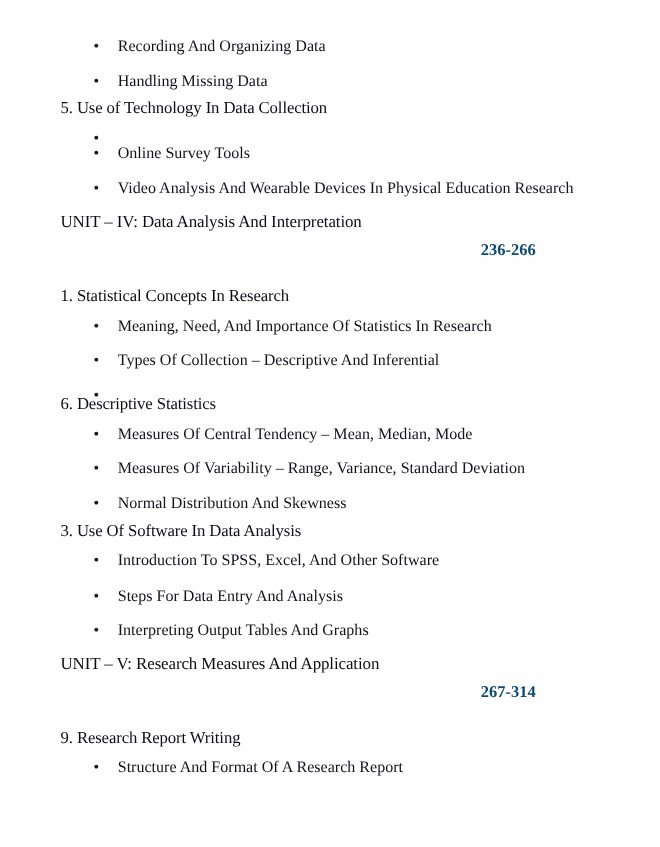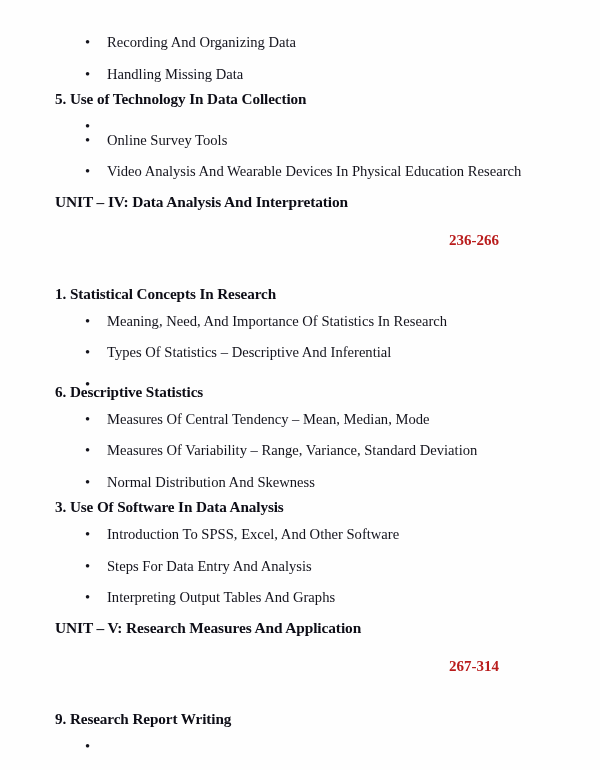--- a/index.html
+++ b/index.html
@@ -29,40 +29,40 @@
     position: absolute;
     left: 0;
     top: 0;
     width: 600px;
   }
 
   
   .heading {
     margin: 0;
     padding: 0 0 0 55px;
-    font-weight: bold;
+    font-weight: normal;
     font-size: 15.2px;
     line-height: 1.18;
     letter-spacing: -0.1px;
     color: #0d0d16;
     white-space: nowrap;
   }
 
   .heading.unit {
     font-size: 15.4px;
   }
 
   
   .pagerange {
-    margin: 12px;
+    margin: 0;
     padding: 0;
     font-weight: bold;
     font-size: 15px;
     line-height: 1.18;
-    color: #b91c1c;
+    color: #0c4a6e;
     text-align: left;
     padding-left: 437px;
   }
 
   
   ul.bullets {
     list-style: none;
     margin: 0;
     padding: 0;
   }
@@ -148,21 +148,21 @@
       <div class="heading">1. Statistical Concepts In Research</div>
       <div class="sp-head-after"></div>
       <ul class="bullets">
         <li class="">
           <span class="bullet-dot">•</span>
           <span class="li-text">Meaning, Need, And Importance Of Statistics In Research</span>
         </li>
         <li class="sp-bullet" style="padding: 0px;"></li>
         <li class="">
           <span class="bullet-dot">•</span>
-          <span class="li-text">Types Of Statistics – Descriptive And Inferential</span>
+          <span class="li-text">Types Of Collection – Descriptive And Inferential</span>
         </li>
         <li class="sp-bullet" style="padding: 0px;"></li>
         <li class="">
           <span class="bullet-dot">•</span>
         </li>
       </ul>
       <div class="sp-head-before"></div>
       <div class="heading">6. Descriptive Statistics</div>
       <div class="sp-head-after"></div>
       <ul class="bullets">
@@ -204,16 +204,17 @@
       <div class="heading unit">UNIT – V: Research Measures And Application</div>
       <div class="sp-pr-before"></div>
       <div class="pagerange">267-314</div>
       <div class="sp-pr-after"></div>
       <div class="sp-head-before"></div>
       <div class="heading">9. Research Report Writing</div>
       <div class="sp-head-after"></div>
       <ul class="bullets">
         <li class="">
           <span class="bullet-dot">•</span>
+          <span class="li-text">Structure And Format Of A Research Report</span>
         </li>
       </ul>
     </div>
 </div>
 
 </body></html>

